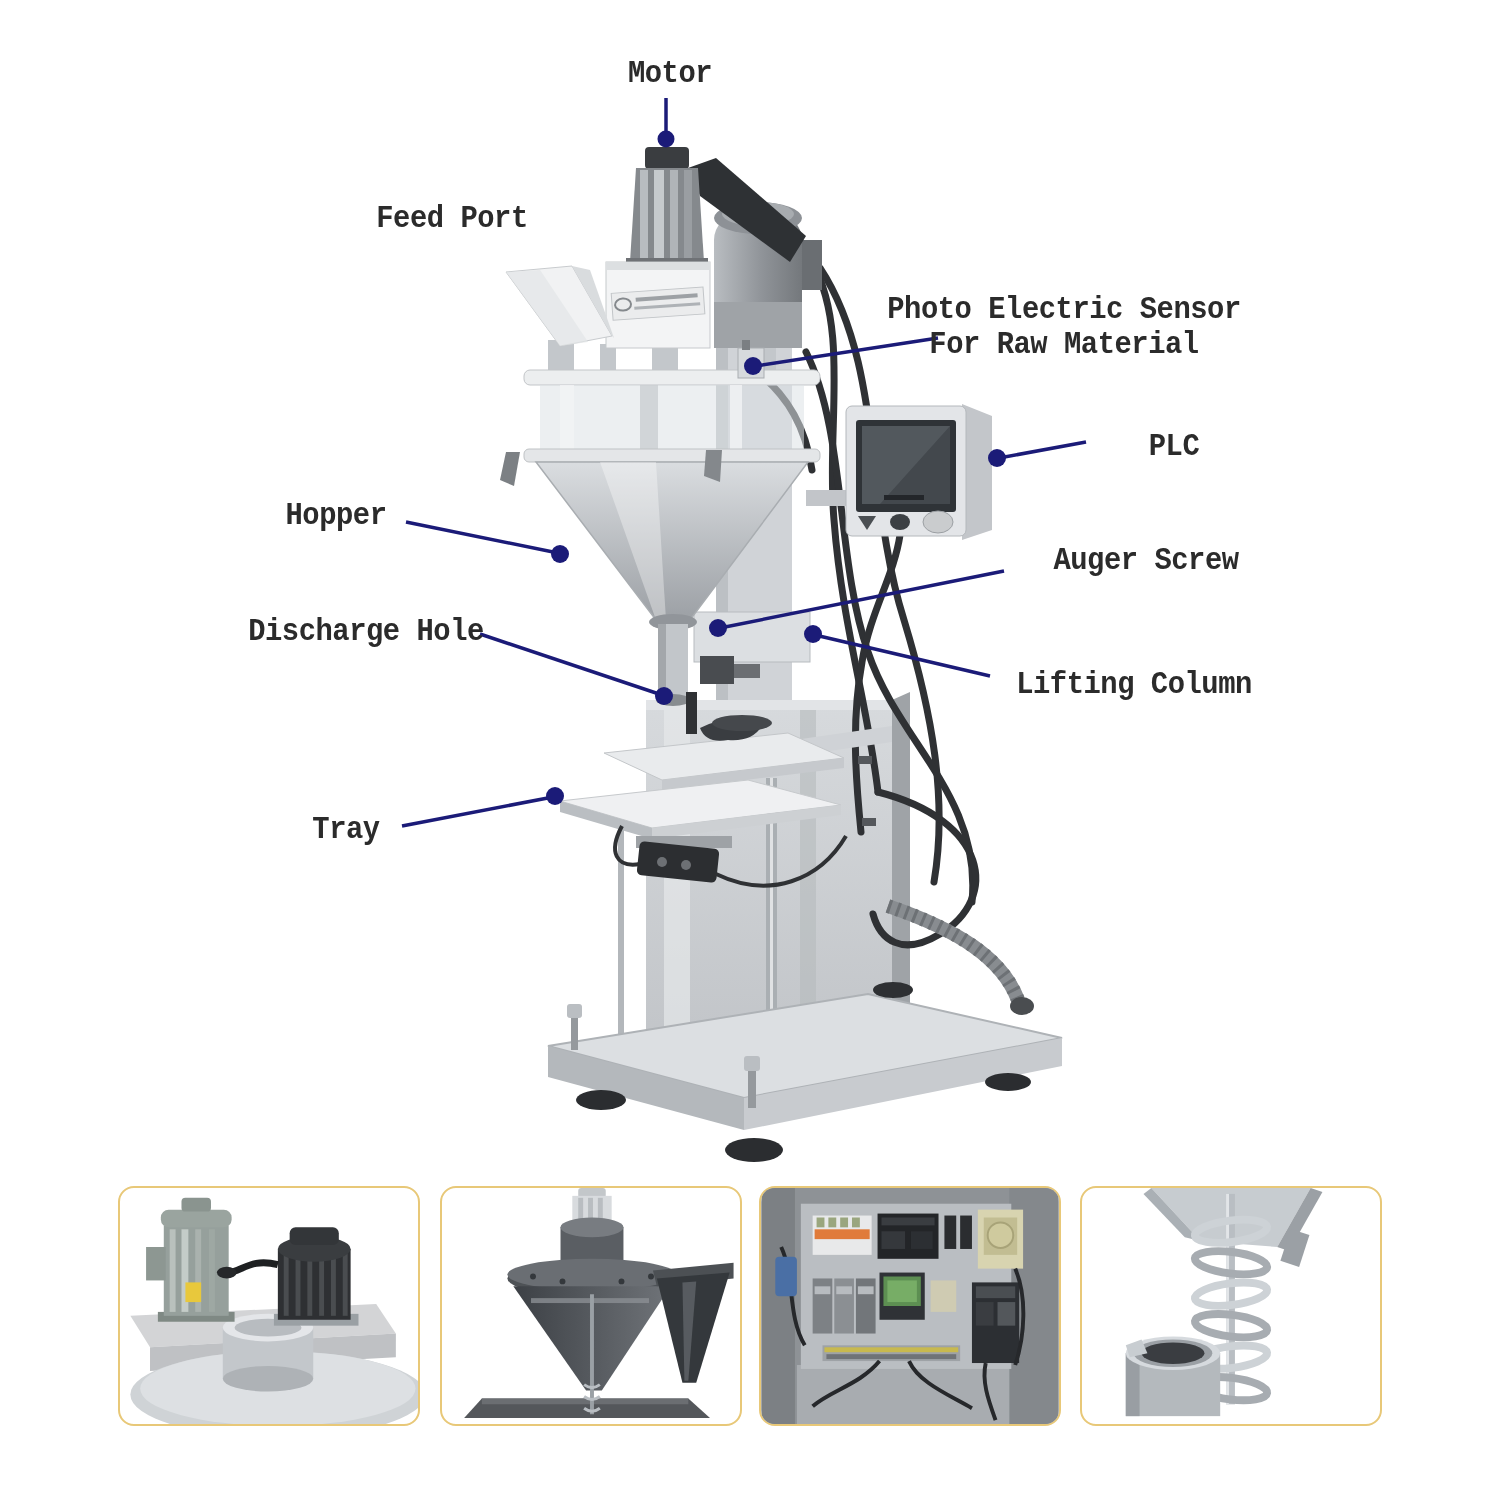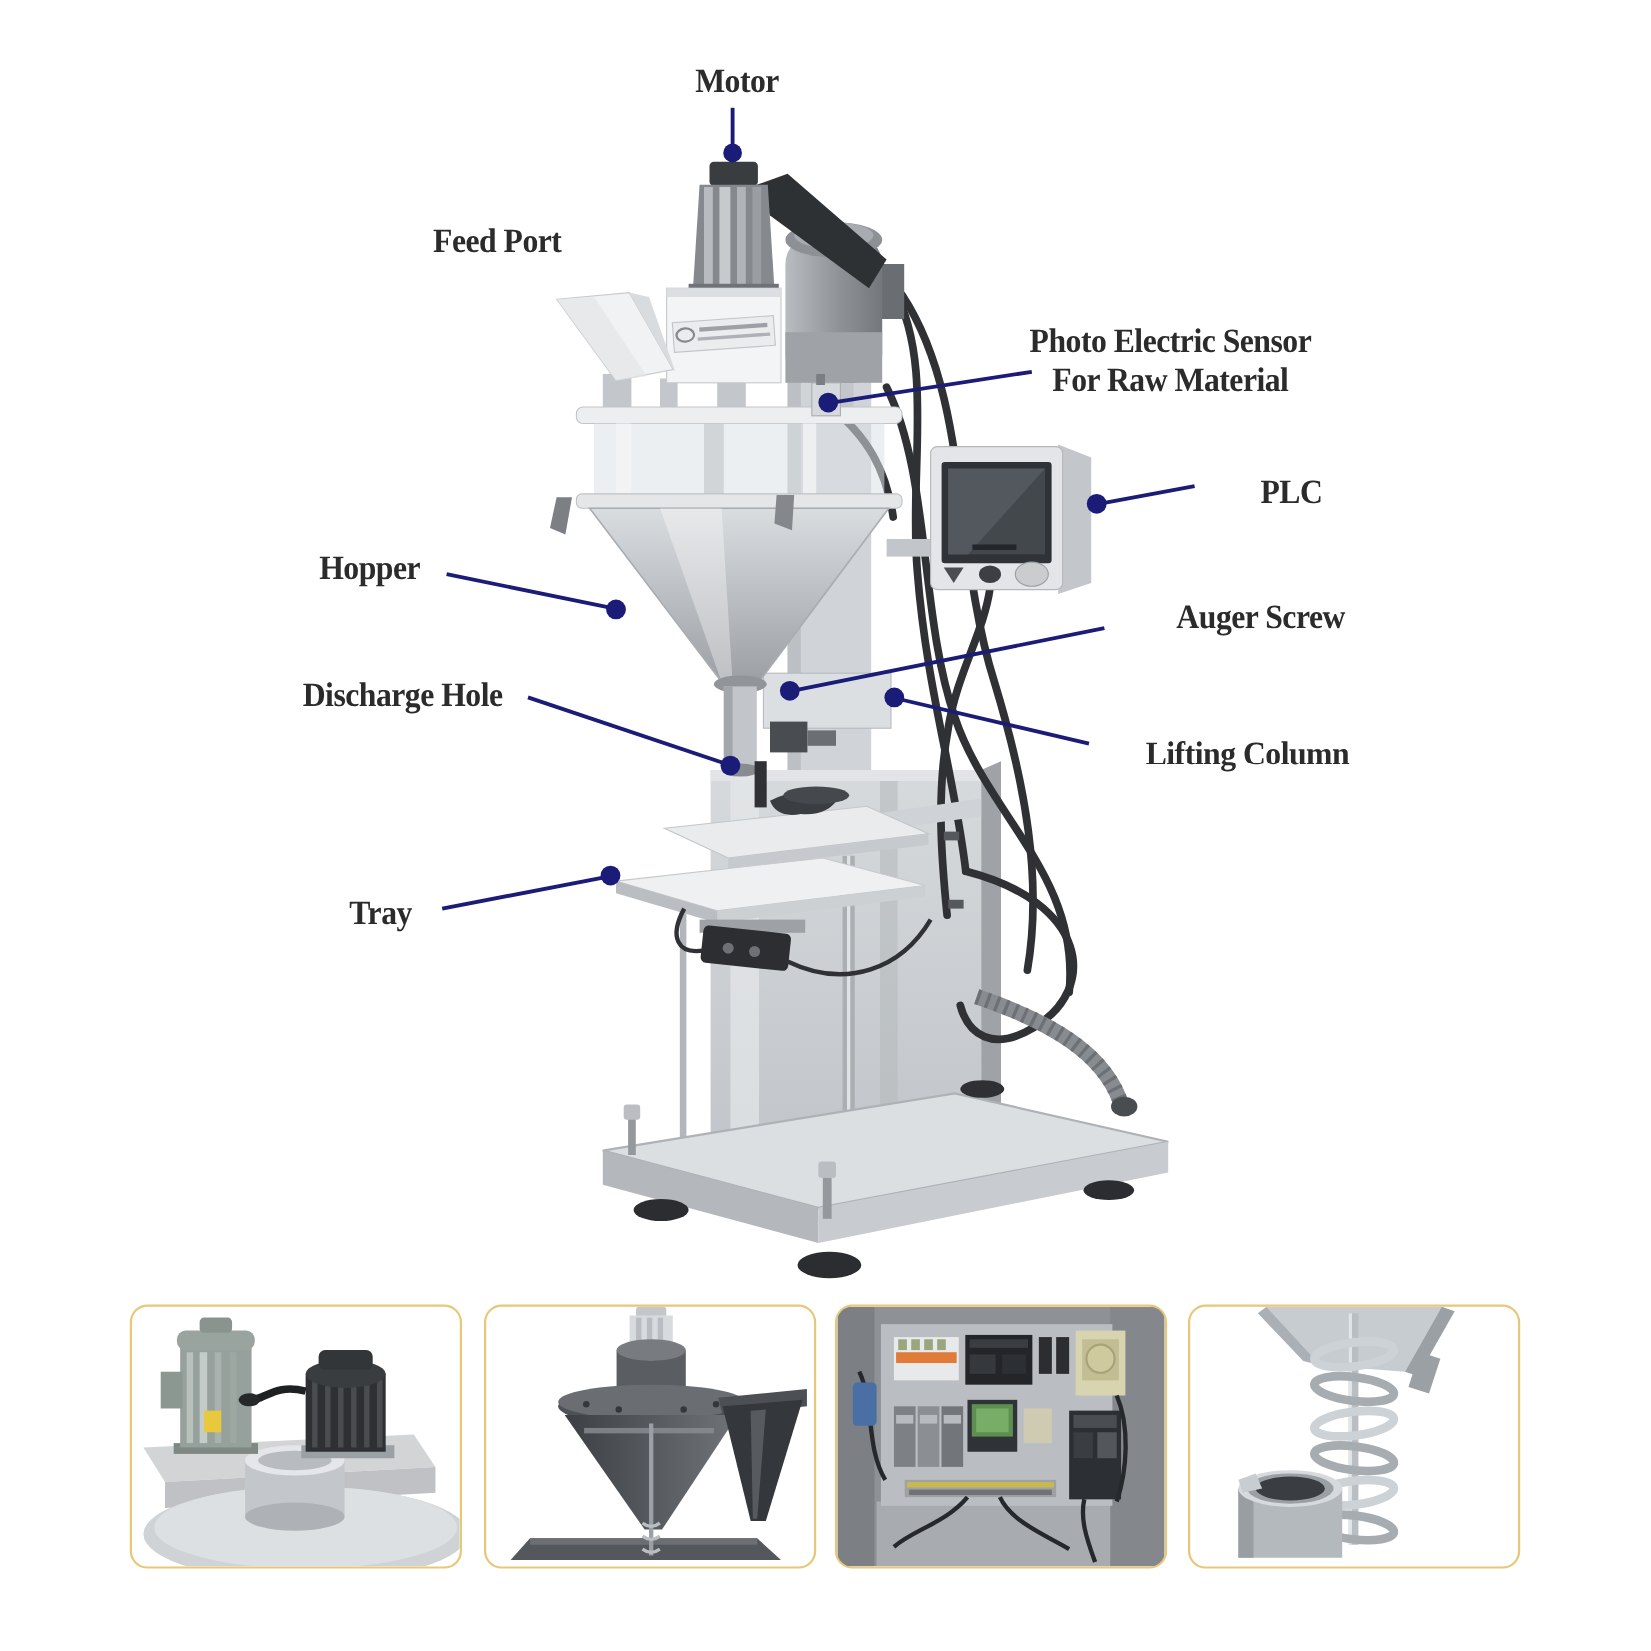--- a/index.html
+++ b/index.html
@@ -3,21 +3,21 @@
 <meta charset="utf-8">
 <style>
   :root{
     --callout:#1b1b78;
     --label-color:#2b2b2b;
     --thumb-border:#e8c878;
   }
   html,body{margin:0;padding:0;background:#fff;}
   .stage{
     position:relative;width:1501px;height:1501px;background:#fff;overflow:hidden;
-    font-family:Liberation Serif, serif;
+    font-family:Liberation Mono, monospace;
   }
   .stage svg{display:block;}
   .machine-layer{position:absolute;left:0;top:0;width:1501px;height:1501px;}
   .lbl{
     position:absolute;
     transform:translateX(-50%) scaleX(0.93);
     transform-origin:center top;
     font-size:31px;font-weight:700;color:var(--label-color);
     letter-spacing:-0.5px;white-space:nowrap;text-align:center;line-height:1.12;
   }

